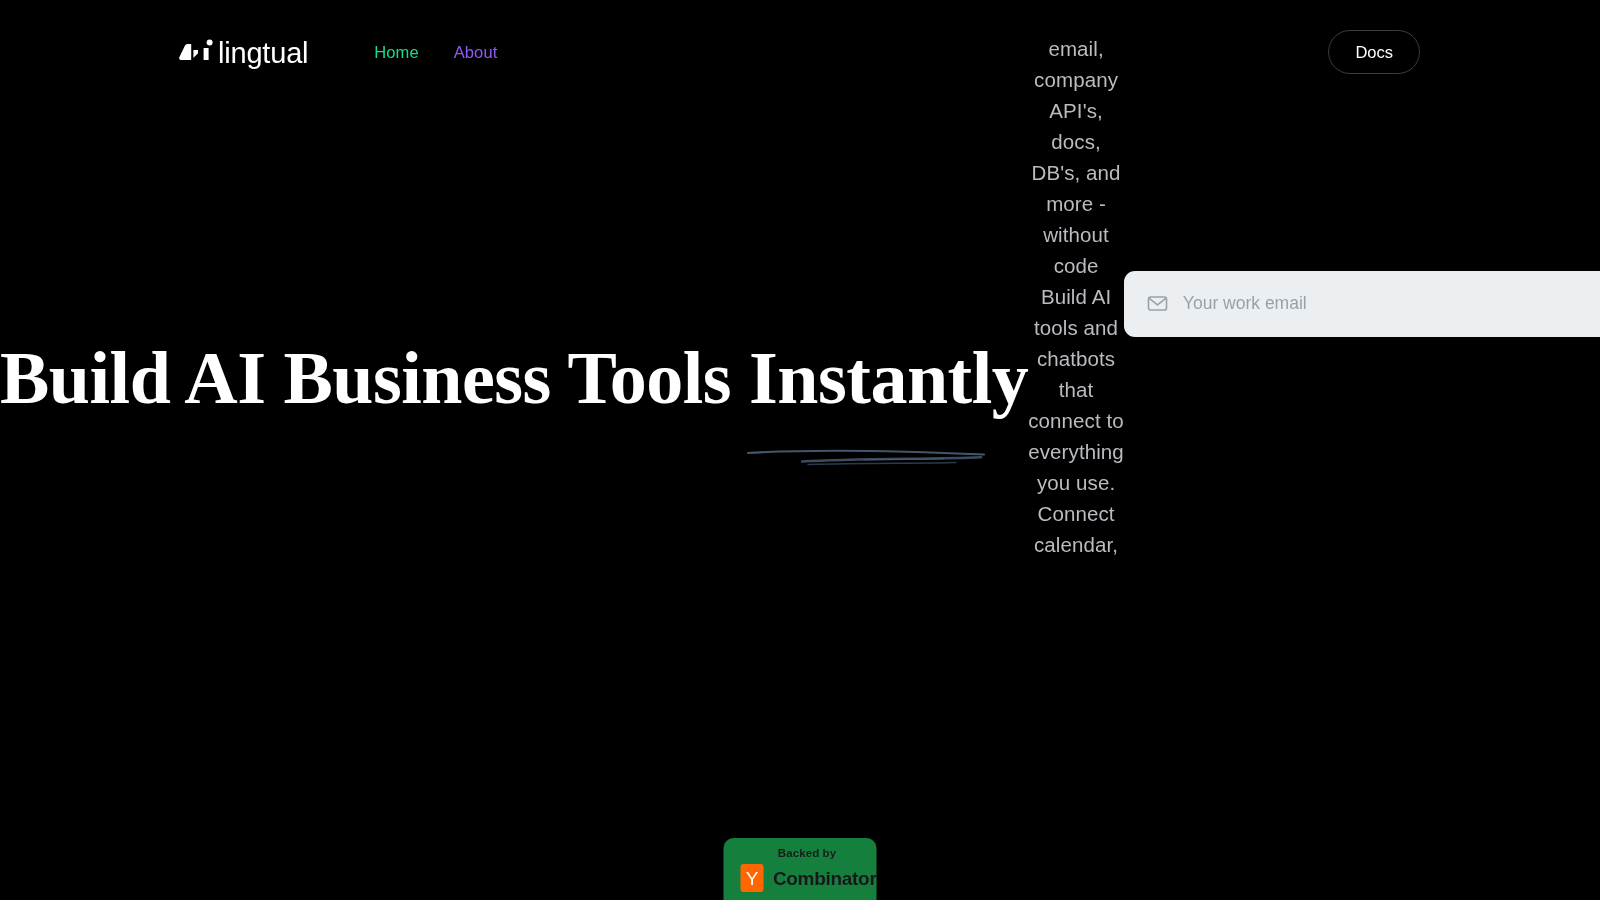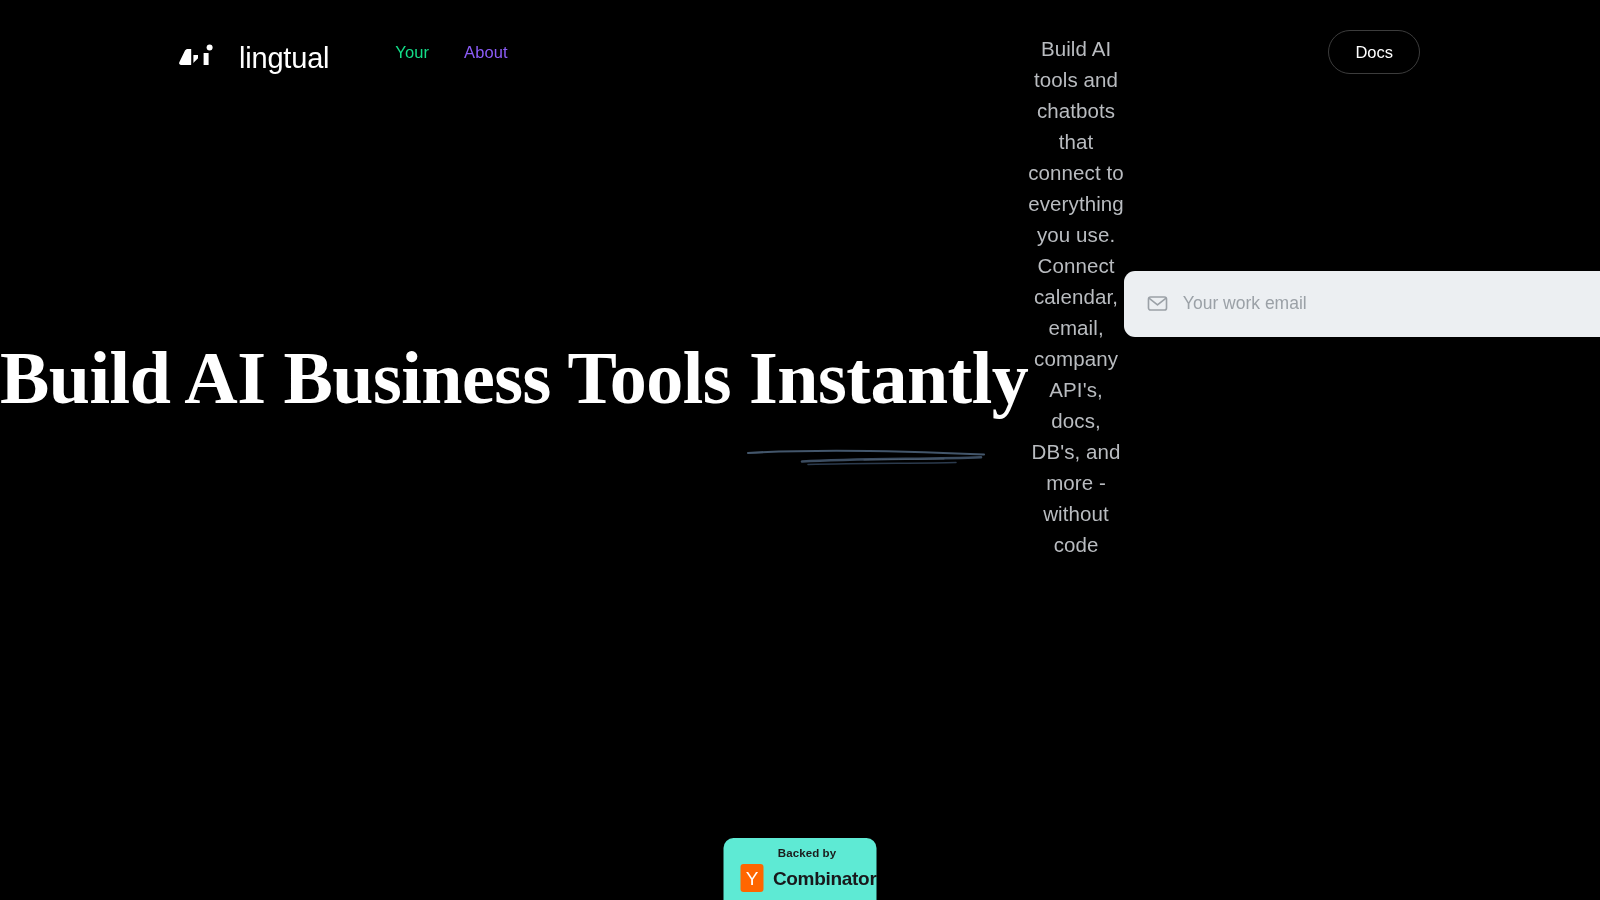--- a/index.html
+++ b/index.html
@@ -30,22 +30,22 @@
     left: 0;
     width: 1600px;
     height: 104px;
     display: flex;
     align-items: center;
     padding: 0 180px 0 178px;
   }
 
   .brand {
     display: flex;
-    align-items: flex-end;
-    gap: 21px;
+    align-items: center;
+    gap: 0;
     height: 40px;
   }
 
   .brand-mark {
     width: 40px;
     height: 30px;
     display: block;
   }
 
   .brand-word {
@@ -213,21 +213,21 @@
   }
 
   
   .yc-badge {
     position: absolute;
     left: 50%;
     transform: translateX(-50%);
     bottom: 0;
     width: 153px;
     height: 62px;
-    background: #5eead4;
+    background: #15803d;
     border-radius: 10px 10px 0 0;
     display: flex;
     flex-direction: column;
     justify-content: flex-start;
     padding: 9px 0 0 0;
   }
 
   .yc-top {
     text-align: center;
     font-family: "Liberation Sans", sans-serif;
@@ -284,21 +284,21 @@
           <rect x="15.4" y="13.0" width="4.6" height="10.0" fill="#ffffff"></rect>
           <path d="M13.2 23.0 L27.0 9.4 L30.4 12.6 L24.6 23.0 Z" fill="#000000"></path>
           <path d="M25.6 11.0 L30.6 11.0 L30.6 23.0 L25.6 23.0 Z" fill="#ffffff"></path>
           <circle cx="31.6" cy="5.4" r="3.0" fill="#ffffff"></circle>
         </svg>
       </span>
       <span class="brand-word">lingtual</span>
     </div>
 
     <div class="nav-links">
-      <a class="nav-link active" href="#">Your</a>
+      <a class="nav-link active" href="#">Home</a>
       <a class="nav-link" href="#">About</a>
     </div>
 
     <div class="nav-spacer"></div>
 
     <button class="docs-btn">Docs</button>
   </nav>
 
   <section class="hero">
 
@@ -309,22 +309,22 @@
               <path d="M2 8 C 60 4.5, 150 5.5, 238 9.5" fill="none" stroke="#43566b" stroke-width="2.1" stroke-linecap="round"></path>
               <path d="M56 16.5 C 110 13.5, 185 14.2, 235 12.2" fill="none" stroke="#3b4c60" stroke-width="2.6" stroke-linecap="round"></path>
               <path d="M62 19.5 C 120 18.0, 175 18.6, 210 17.6" fill="none" stroke="#33445a" stroke-width="1.5" stroke-linecap="round" opacity="0.85"></path>
               <path d="M118 15.0 C 150 14.2, 180 14.4, 198 14.0" fill="none" stroke="#5a6b7d" stroke-width="1" stroke-linecap="round" opacity="0.6"></path>
             </svg>
           </span></span>
       </h1>
     </div>
 
     <p class="subtitle">
+      <span style="display: block;">email, company API's, docs, DB's, and more - without code</span>
       <span style="display: block;">Build AI tools and chatbots that connect to everything you use. Connect calendar,</span>
-      <span style="display: block;">email, company API's, docs, DB's, and more - without code</span>
     </p>
 
     <form class="signup">
       <div class="email-field">
         <span class="mail-icon">
           <svg class="mail-icon" viewBox="0 0 24 24" fill="none" xmlns="http://www.w3.org/2000/svg">
             <rect x="2.6" y="5.2" width="18.8" height="13.6" rx="2.2" stroke="#9ba1a7" stroke-width="1.7"></rect>
             <path d="M3.4 6.6 L12 13.4 L20.6 6.6" stroke="#9ba1a7" stroke-width="1.7" stroke-linecap="round" stroke-linejoin="round"></path>
           </svg>
         </span>

